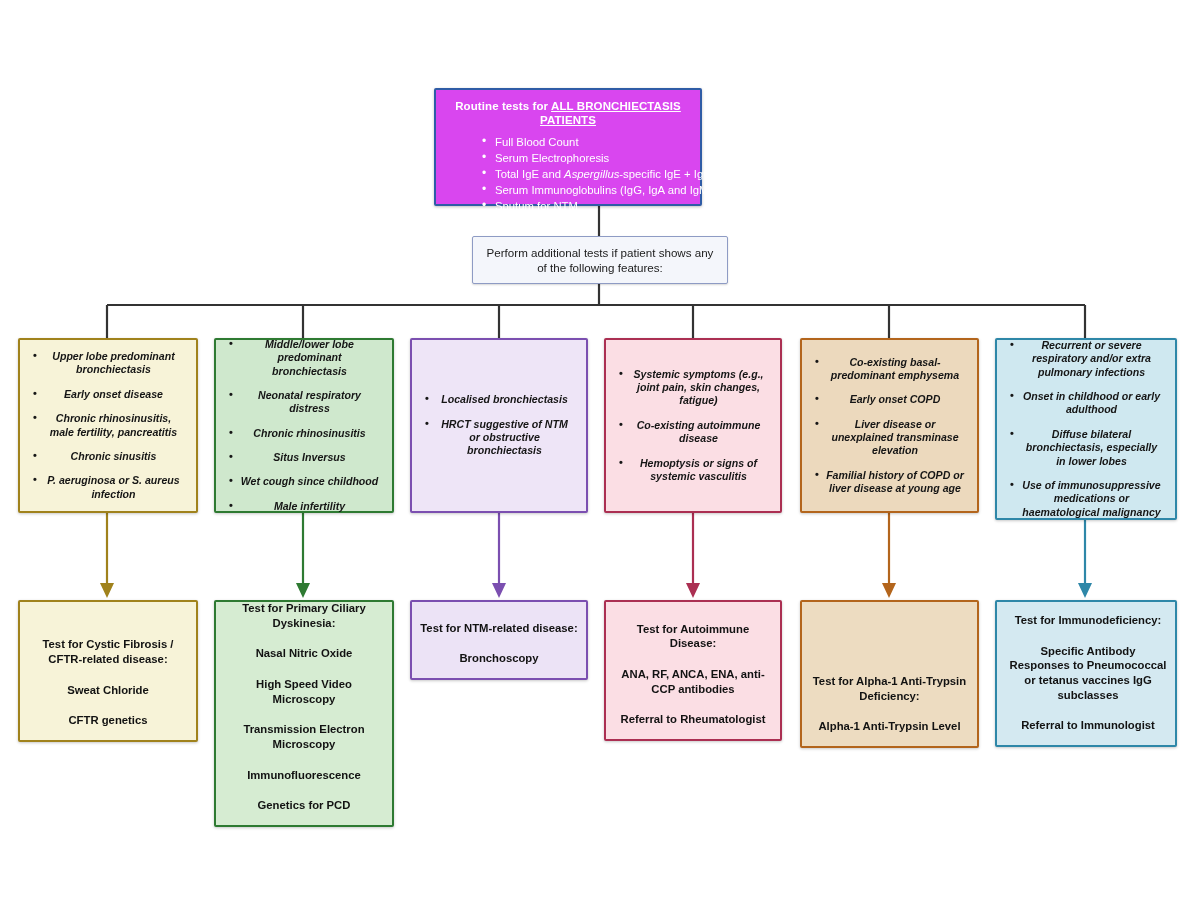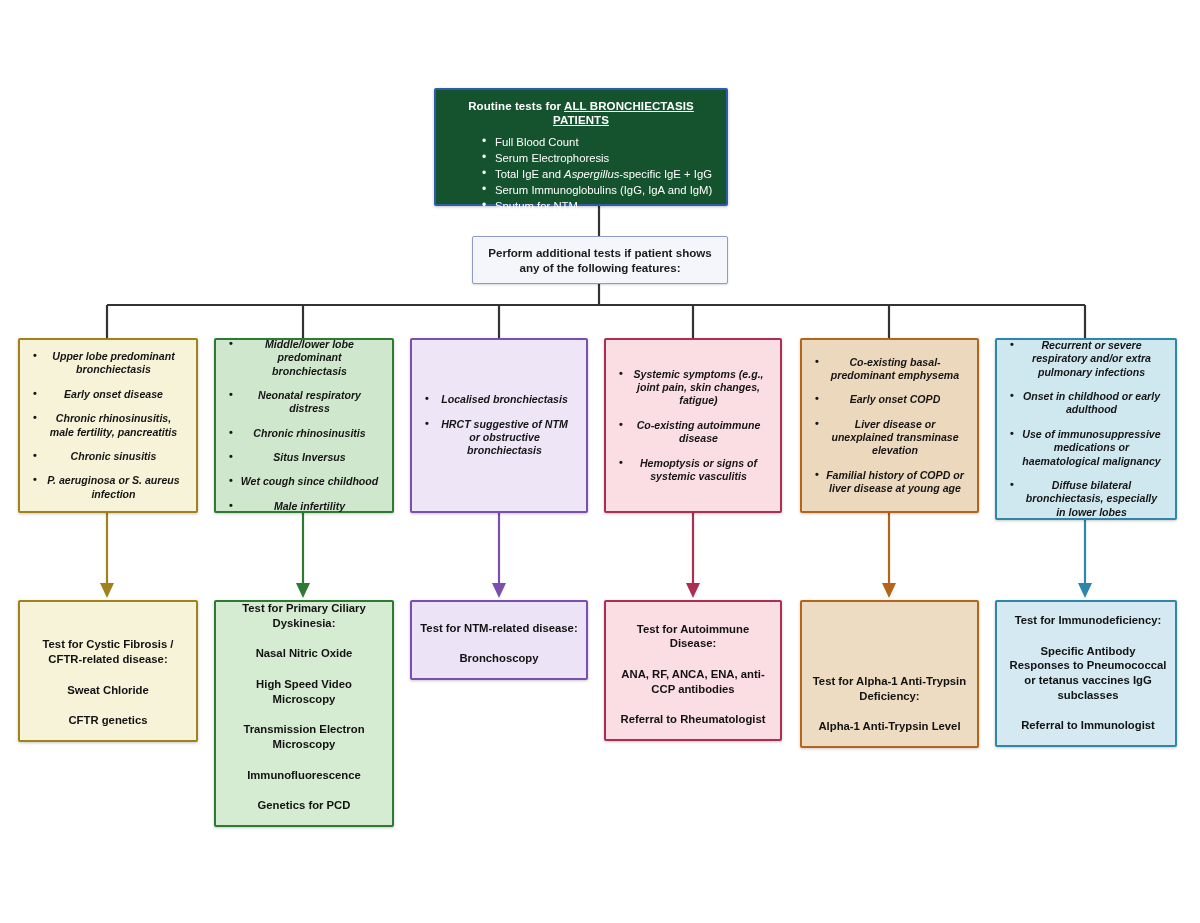--- a/index.html
+++ b/index.html
@@ -10,22 +10,22 @@
     overflow: hidden;
   }
   #canvas { position: relative; width: 1200px; height: 923px; }
 
   svg#wires { position: absolute; inset: 0; width: 1200px; height: 923px; pointer-events: none; }
 
   .node { position: absolute; }
 
   
   .hdr {
-    left: 434px; top: 88px; width: 294px; height: 118px;
-    background: #14532d;
+    left: 434px; top: 88px; width: 268px; height: 118px;
+    background: #d946ef;
     border: 2px solid #2f5ca6;
     border-radius: 2px;
     box-shadow: 0 1px 3px rgba(0,0,0,0.25);
     padding: 9px 10px 8px 10px;
     color: #ffffff;
   }
   .hdr-title {
     font-size: 11.5px; font-weight: 700; text-align: center;
     letter-spacing: 0.1px; line-height: 1.25; margin-bottom: 6px;
   }
@@ -44,21 +44,21 @@
   .sub {
     left: 472px; top: 236px; width: 256px; height: 48px;
     background: #f4f6fb;
     border: 1.5px solid #8e9bc4;
     border-radius: 2px;
     box-shadow: 0 1px 2px rgba(0,0,0,0.16);
     display: flex; align-items: center; justify-content: center;
     padding: 2px 8px;
   }
   .sub-text {
-    font-size: 11.6px; font-weight: 700; color: #1b1b1b;
+    font-size: 11.6px; font-weight: 400; color: #1b1b1b;
     text-align: center; line-height: 1.32;
   }
 
   
   .feat {
     top: 338px;
     border-width: 2px; border-style: solid; border-radius: 2px;
     box-shadow: 0 1px 3px rgba(0,0,0,0.22);
     display: flex; align-items: center; justify-content: center;
     padding: 6px 11px;
@@ -216,22 +216,22 @@
       <li>Early onset COPD</li>
       <li>Liver disease or unexplained transminase elevation</li>
       <li>Familial history of COPD or liver disease at young age</li>
     </ul>
   </div>
 
   <div class="node feat c5 f5 th-blue">
     <ul>
       <li>Recurrent or severe respiratory and/or extra pulmonary infections</li>
       <li>Onset in childhood or early adulthood</li>
+      <li>Diffuse bilateral bronchiectasis, especially in lower lobes</li>
       <li>Use of immunosuppressive medications or haematological malignancy</li>
-      <li>Diffuse bilateral bronchiectasis, especially in lower lobes</li>
     </ul>
   </div>
 
   <div class="node test c0 t0 th-gold-l">
     <div class="line">Test for Cystic Fibrosis / CFTR-related disease:</div>
     <div class="line">Sweat Chloride</div>
     <div class="line">CFTR genetics</div>
   </div>
 
   <div class="node test c1 t1 th-green-l">

